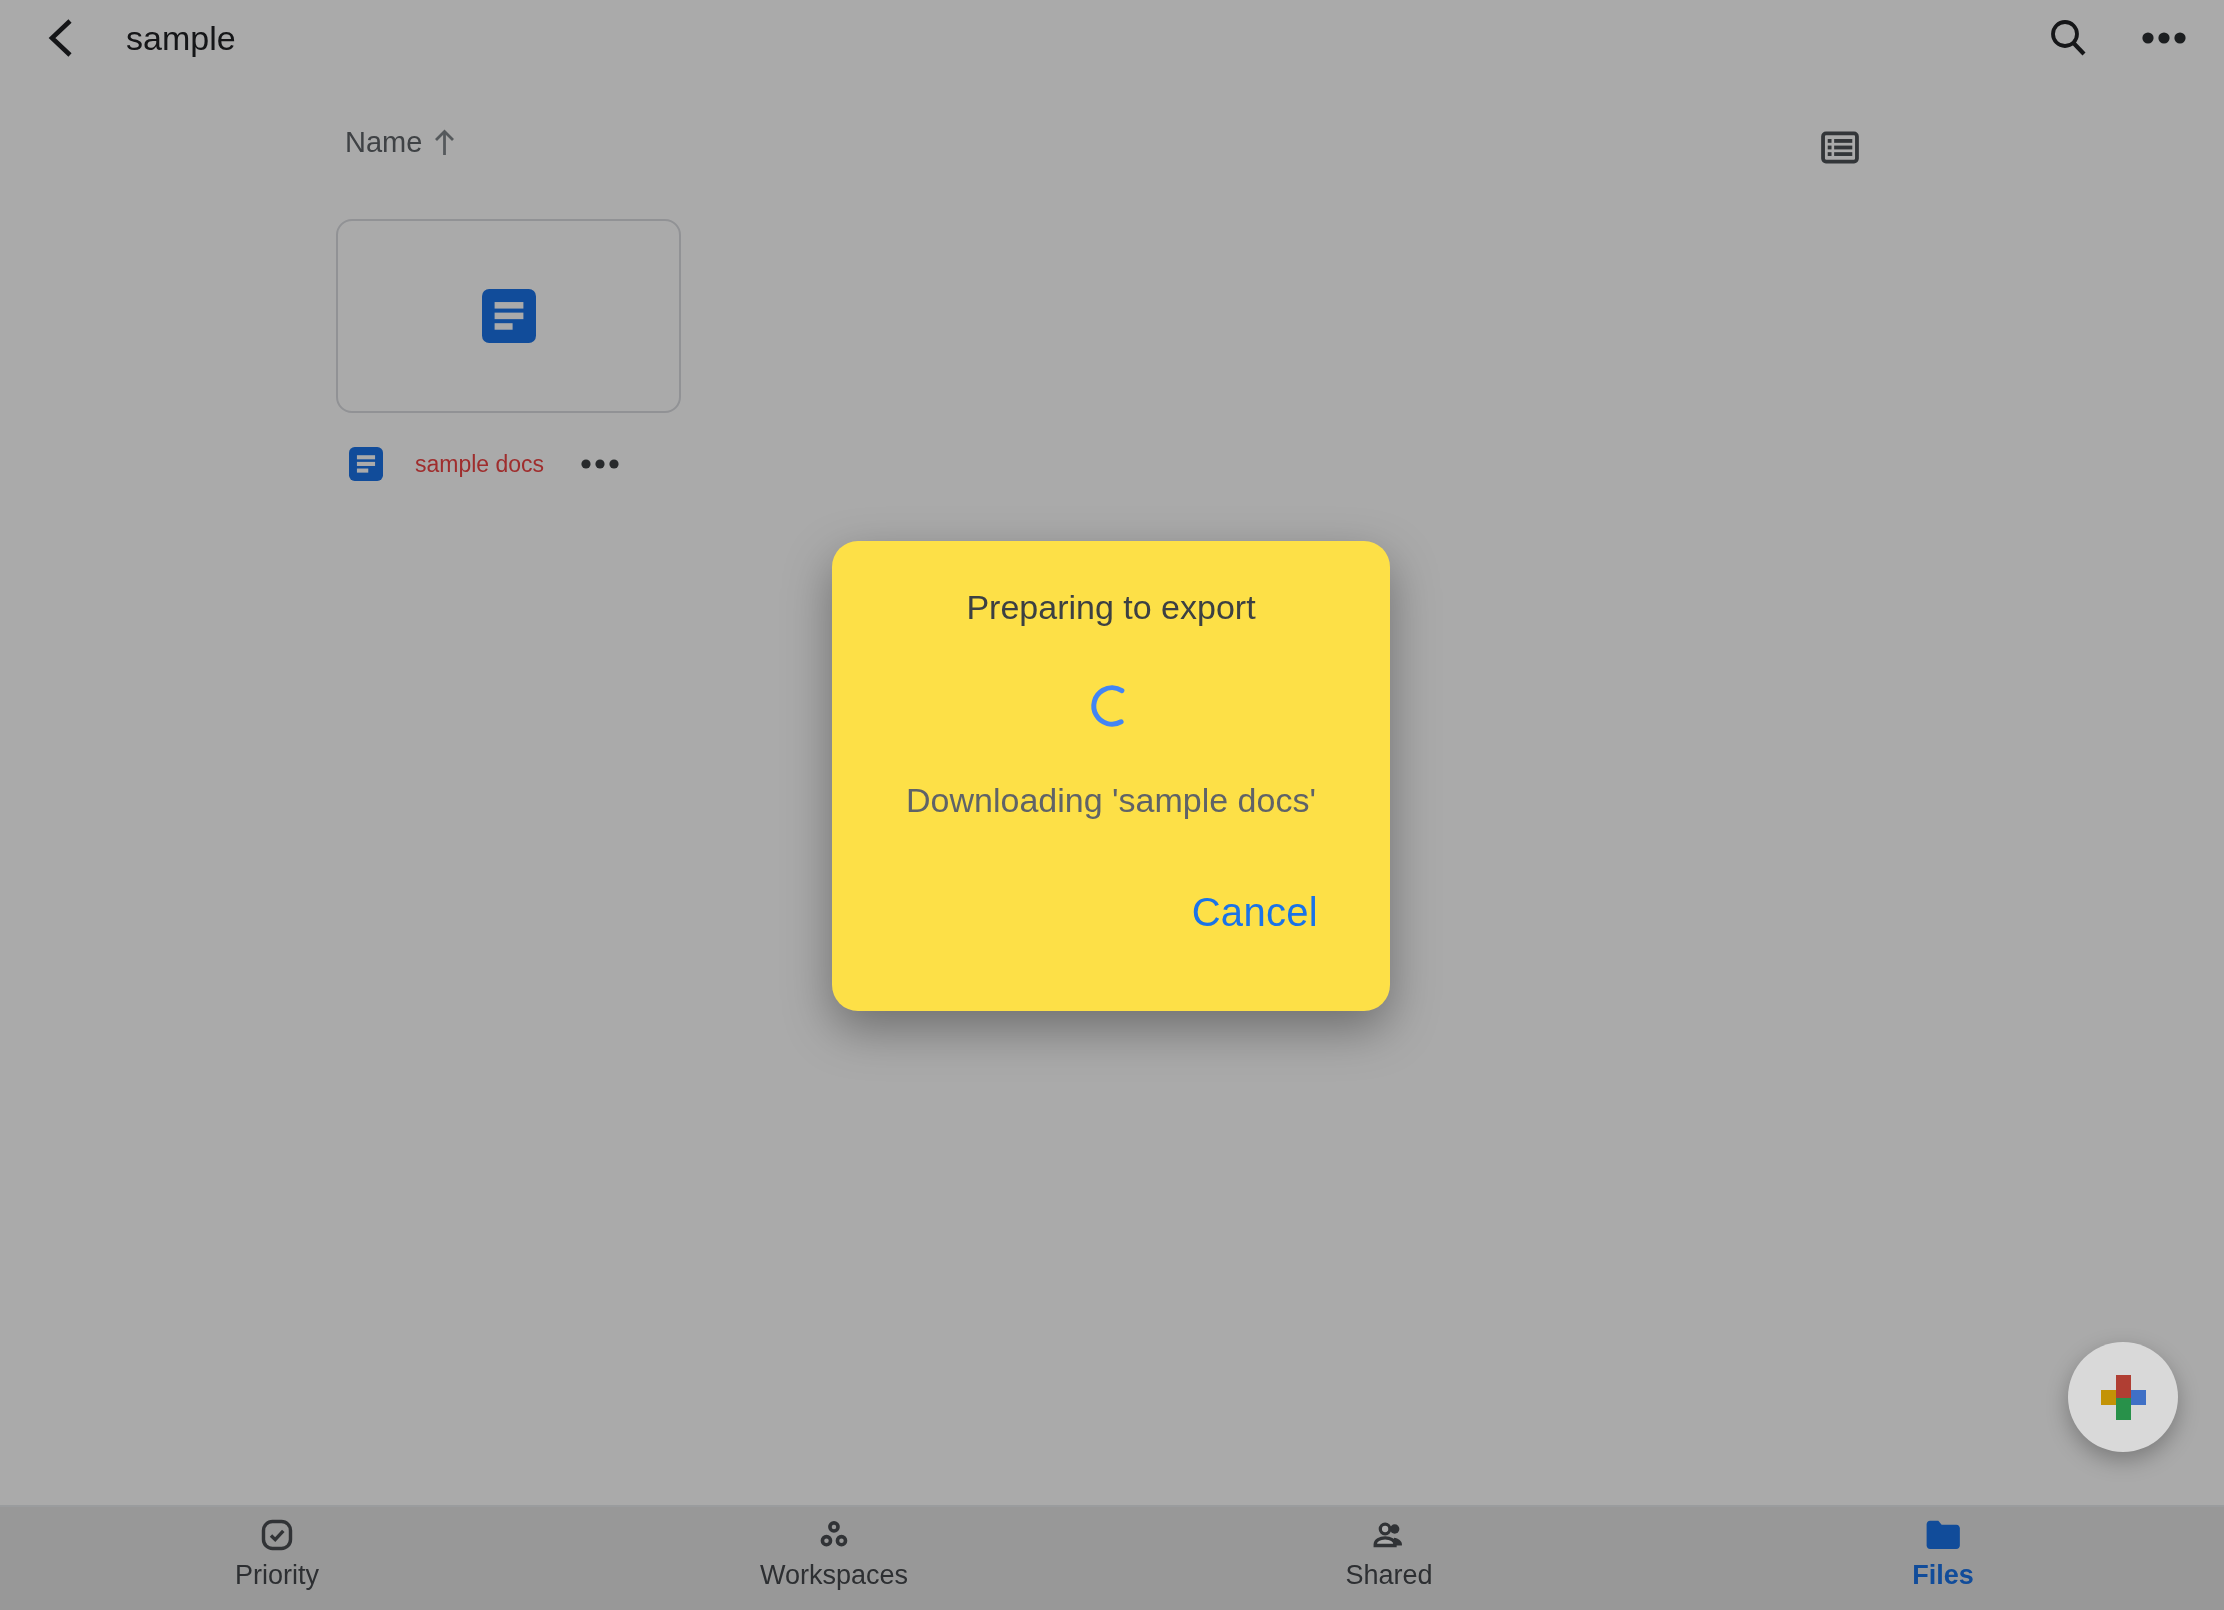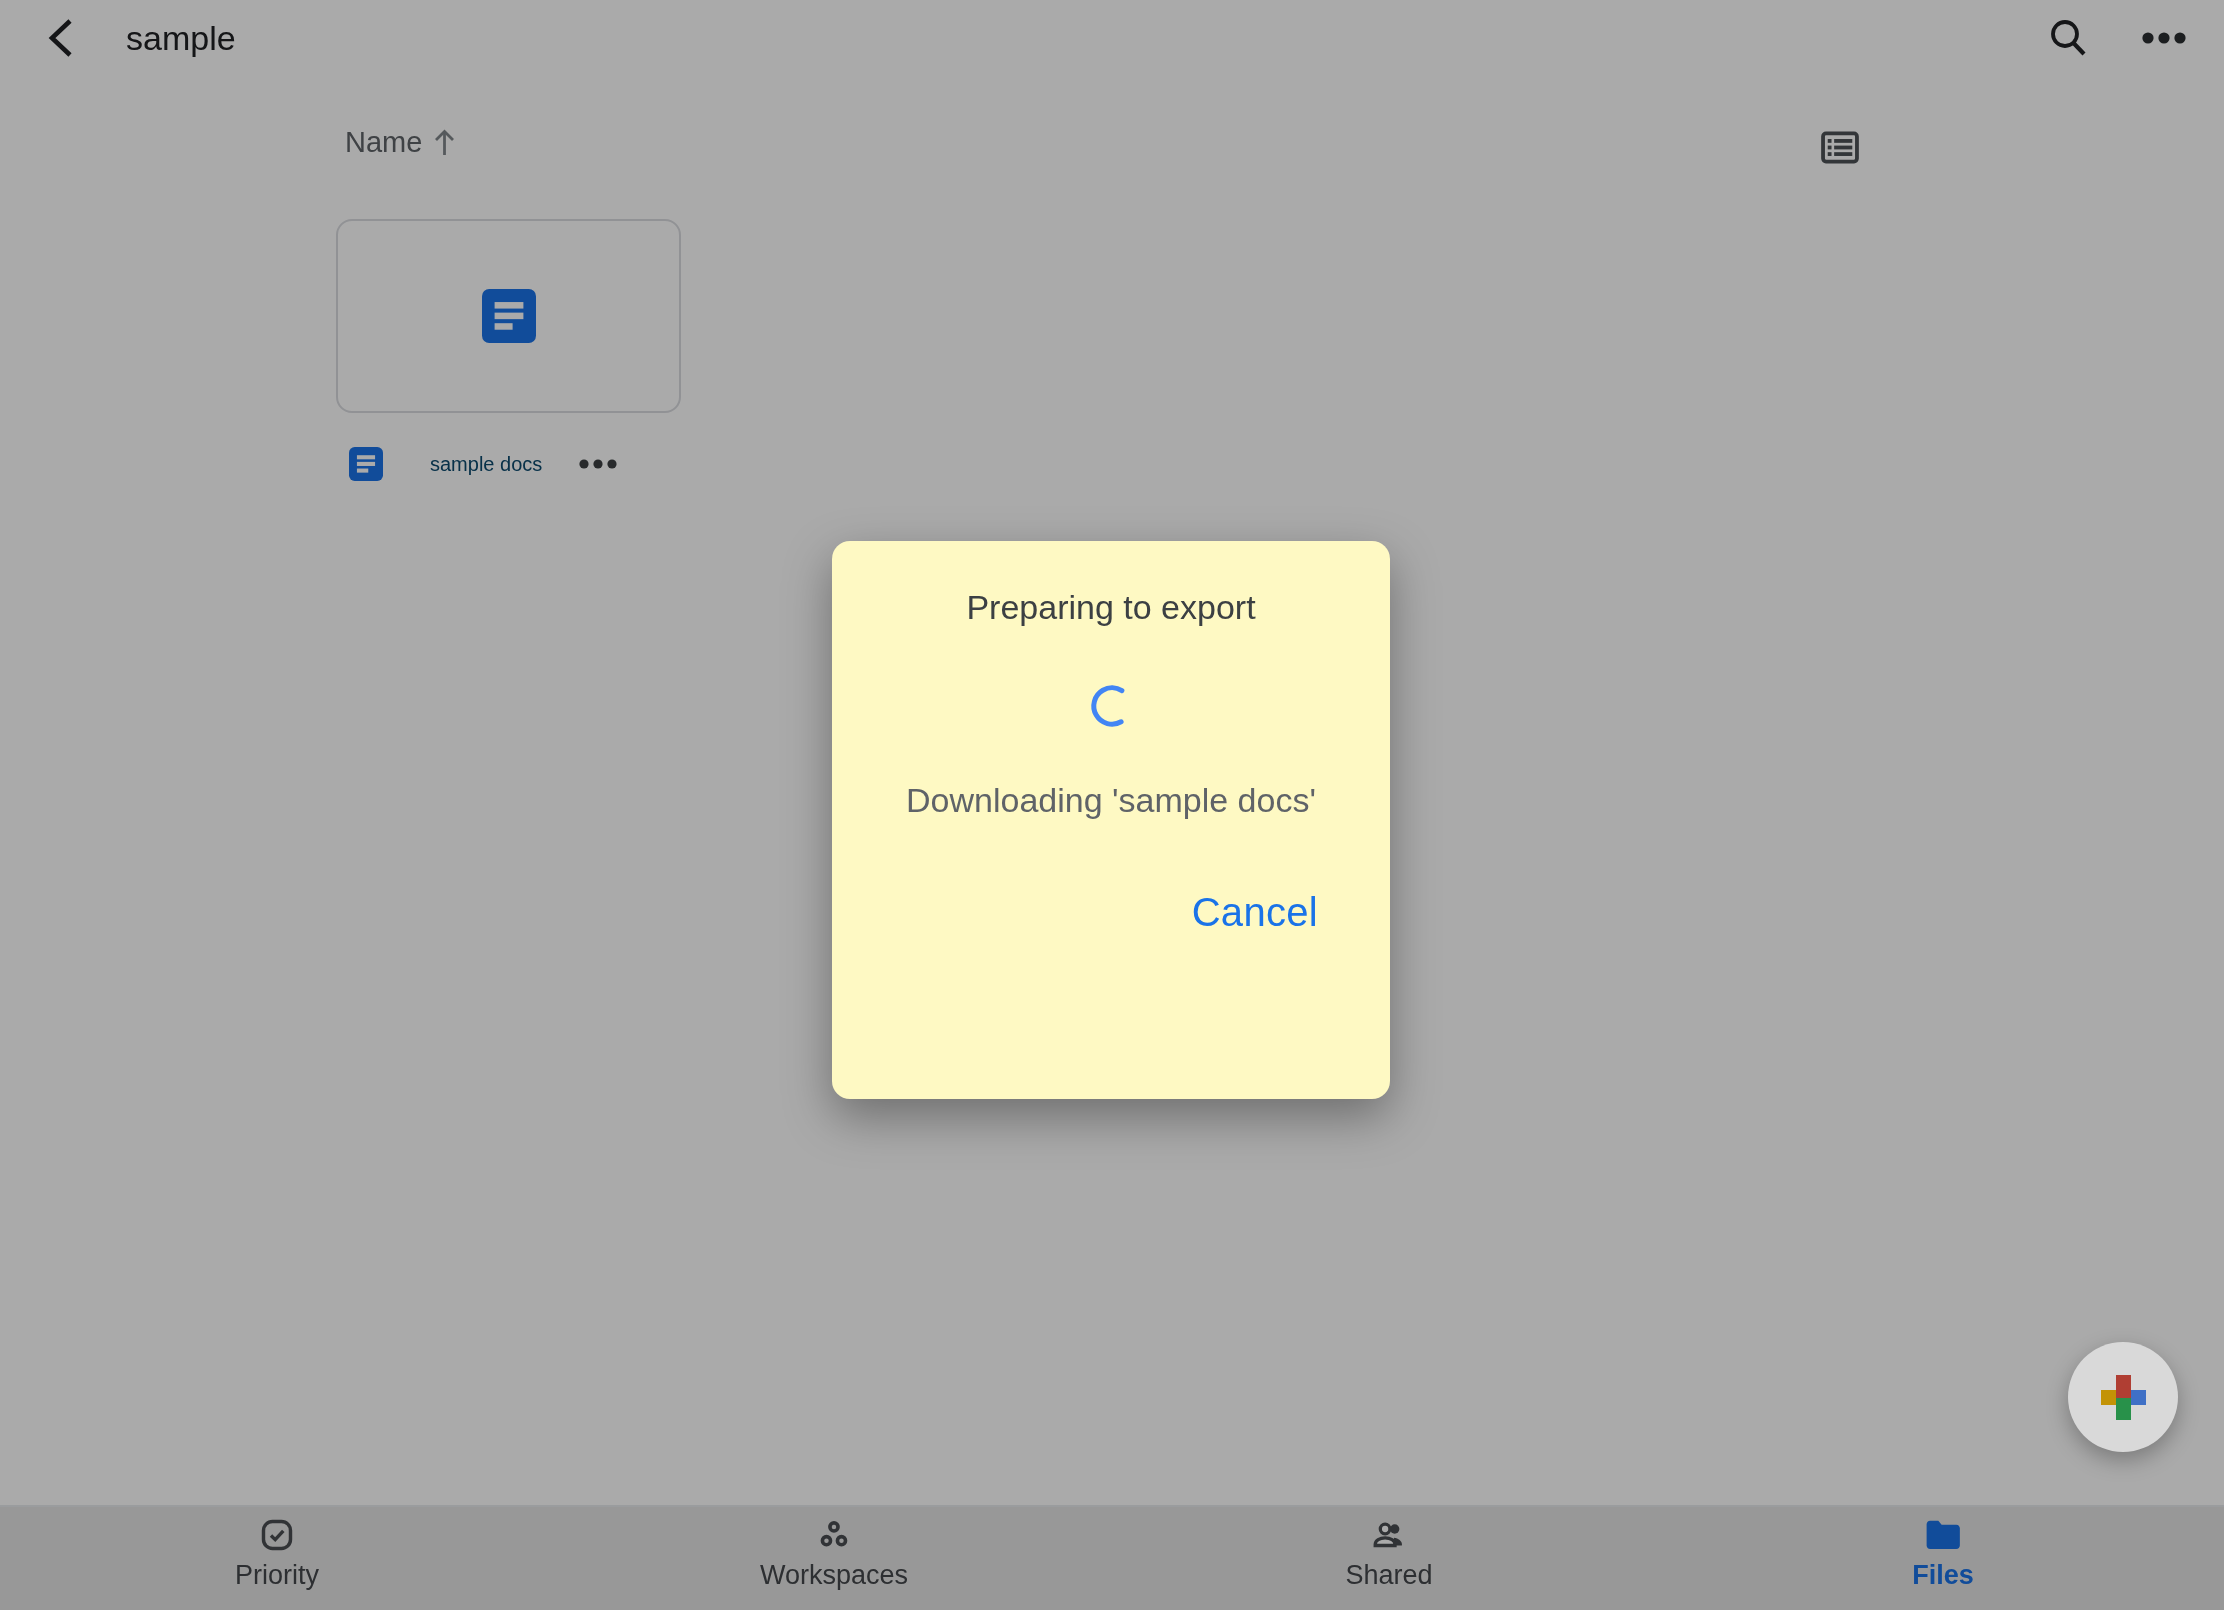--- a/index.html
+++ b/index.html
@@ -12,36 +12,36 @@
   #app-title{left:126px;top:16px;font-size:34px;line-height:44px;color:#202124;}
   #search-btn{left:2038px;top:10px;width:60px;height:56px;}
   #more-btn{left:2134px;top:10px;width:60px;height:56px;}
   #sort-btn{left:345px;top:126px;height:44px;display:flex;gap:9px;background:none;border:none;padding:0;cursor:pointer;}
   #sort-label{font-size:29px;color:#5f6368;font-weight:500;}
   #view-toggle-btn{left:1812px;top:120px;width:56px;height:54px;}
   #file-card{left:336px;top:219px;width:345px;height:194px;background:#fff;border:2px solid #dadce0;
              border-radius:16px;box-sizing:border-box;display:flex;align-items:center;justify-content:center;cursor:pointer;}
   #file-row{left:336px;top:438px;width:380px;height:52px;display:flex;align-items:center;cursor:pointer;}
   #file-row .doc-sm{margin-left:13px;}
-  #file-name{margin-left:47px;font-size:20px;color:#0c4a6e;}
+  #file-name{margin-left:32px;font-size:23px;color:#ef4444;}
   #file-more-btn{margin-left:28px;width:56px;height:44px;}
   
   #bottom-nav{left:0;top:1505px;width:2224px;height:105px;background:#e5e5e5;border-top:2px solid #e8eaed;box-sizing:border-box;}
   .nav-item{position:absolute;top:10px;transform:translateX(-50%);display:flex;flex-direction:column;align-items:center;
             background:none;border:none;padding:0;cursor:pointer;color:#4a4d51;}
   .nav-item .nav-label{font-size:27px;line-height:30px;margin-top:7px;color:#44474b;}
   .nav-item.active{color:#1a73e8;}
   .nav-item.active .nav-label{color:#1a73e8;font-weight:700;}
   #nav-priority{left:277px;} #nav-workspaces{left:834px;} #nav-shared{left:1389px;} #nav-files{left:1943px;}
   
   #scrim{left:0;top:0;width:2224px;height:1610px;background:rgba(0,0,0,0.335);z-index:10;}
   #fab{left:2068px;top:1342px;width:110px;height:110px;border-radius:50%;background:#d9d9d9;z-index:20;
        display:flex;align-items:center;justify-content:center;border:none;cursor:pointer;
        box-shadow:0 8px 22px rgba(0,0,0,0.28);}
-  #dialog{left:832px;top:541px;width:558px;height:558px;background:#fef9c3;border-radius:18px;z-index:30;
+  #dialog{left:832px;top:541px;width:558px;height:470px;background:#fde047;border-radius:26px;z-index:30;
           box-shadow:0 18px 48px rgba(0,0,0,0.35);}
   #dialog-title{left:0;right:0;top:46px;text-align:center;font-size:34px;line-height:40px;color:#3c4043;}
   #dialog-spinner{left:257px;top:142px;width:46px;height:46px;transform:rotate(60deg);}
   #dialog-message{left:0;right:0;top:238px;text-align:center;font-size:34px;line-height:42px;color:#5f6368;}
   #cancel-btn{right:72px;top:352px;font-size:40px;line-height:38px;color:#1a73e8;font-weight:500;
               background:none;border:none;padding:0;cursor:pointer;letter-spacing:.3px;}
   svg{display:block;}
 </style>
 </head>
 <body>

